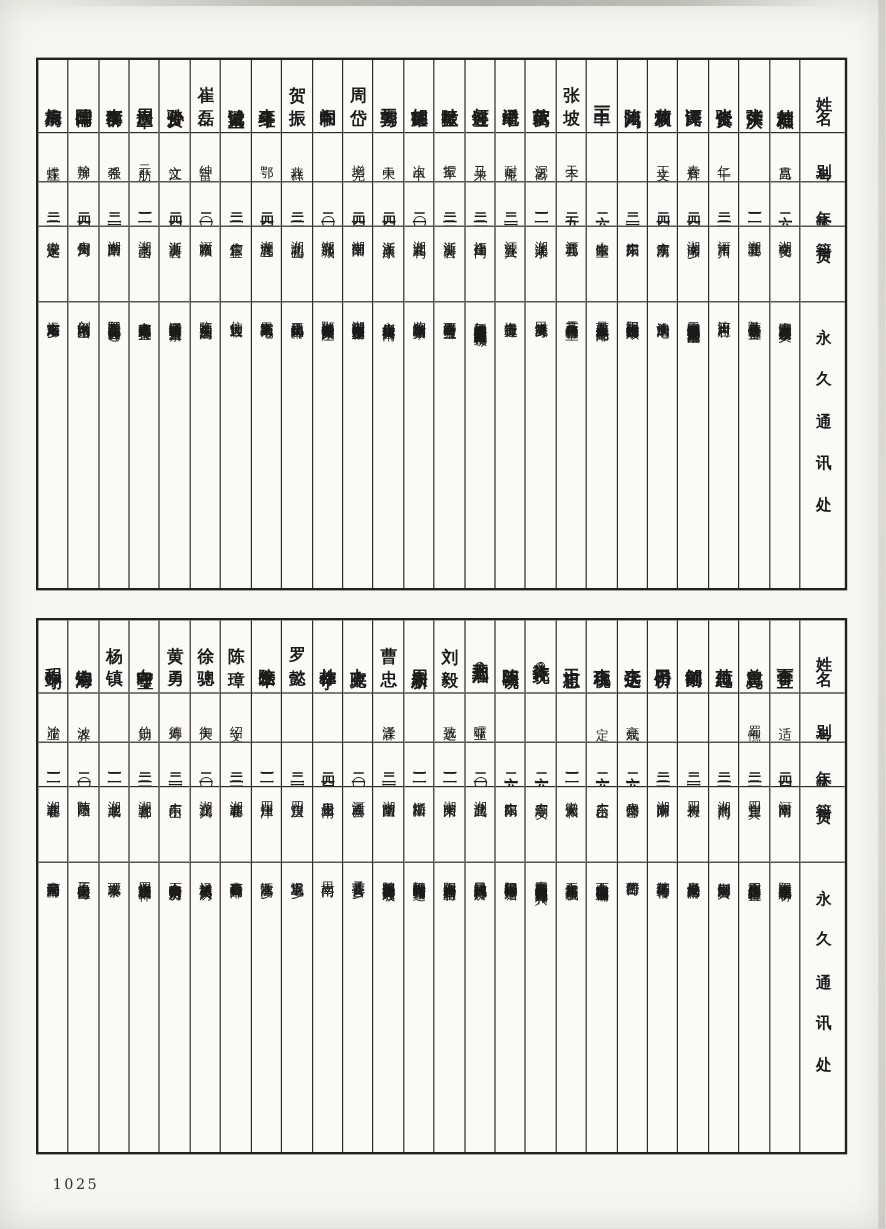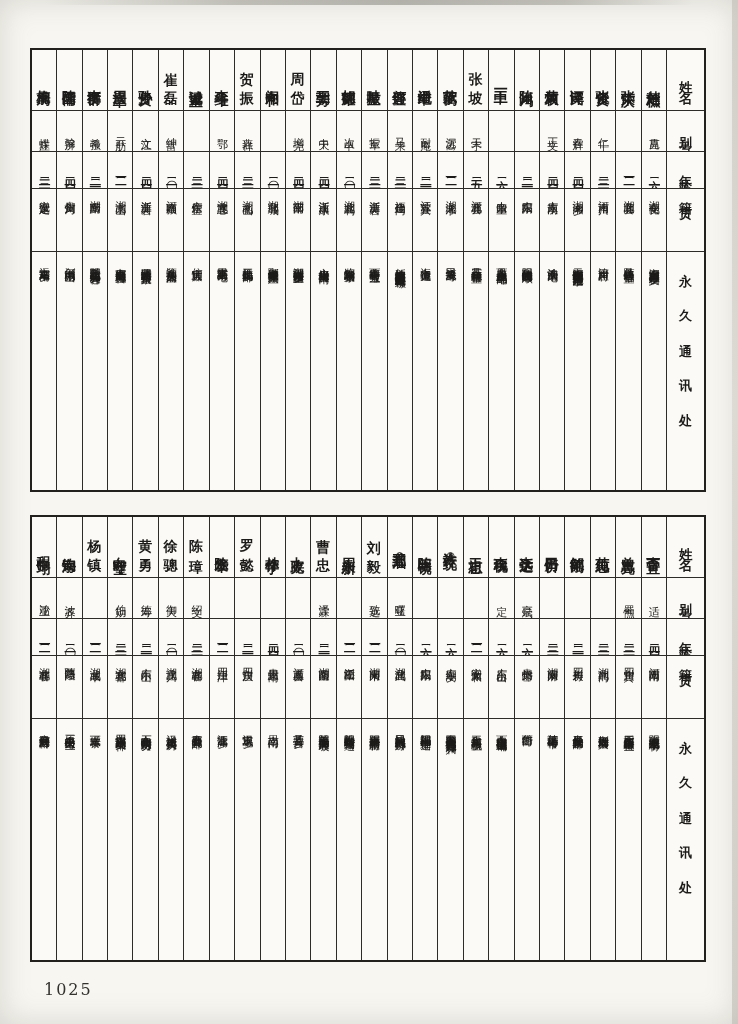--- a/index.html
+++ b/index.html
@@ -67,21 +67,21 @@
   .alias{font-size:11px;letter-spacing:2px;}
   .age{font-size:11.5px;font-weight:600;letter-spacing:2.5px;}
   .native{font-size:11px;letter-spacing:1px;}
   .addr{font-size:11px;letter-spacing:.5px;}
   
   .h-name{font-size:13.5px;font-weight:700;letter-spacing:.85em;}
   .h-sm{font-size:13px;font-weight:700;letter-spacing:.35em;}
   .h-addr{font-size:13px;font-weight:700;letter-spacing:2.7em;padding-top:4px;}
   .page-number{
     position:absolute;left:44px;top:980px;
-    font-size:16px;letter-spacing:2px;color:#33312d;
+    font-size:12px;letter-spacing:2px;color:#33312d;
     font-family:"DejaVu Serif","Liberation Serif",serif;
   }
 </style>
 </head>
 <body>
 
 <div class="page">
   <div class="scan-top"></div>
   <div class="scan-right"></div>
 

